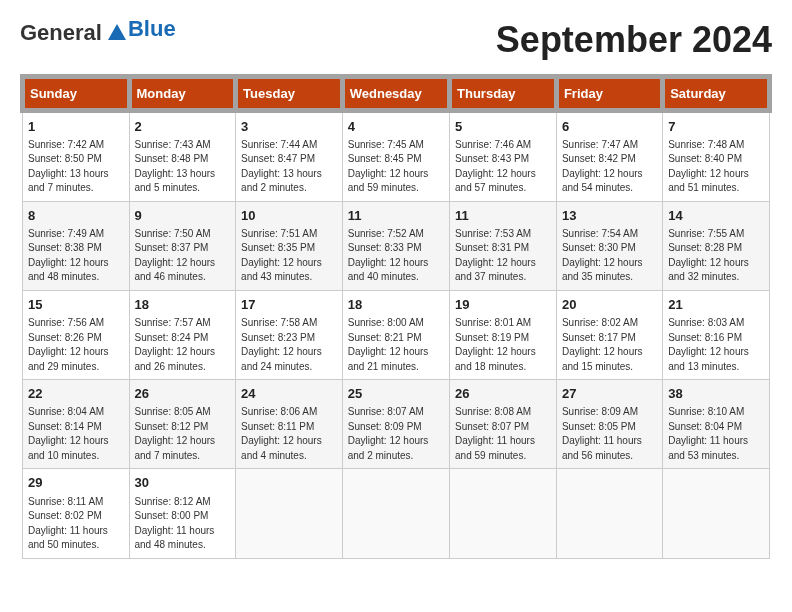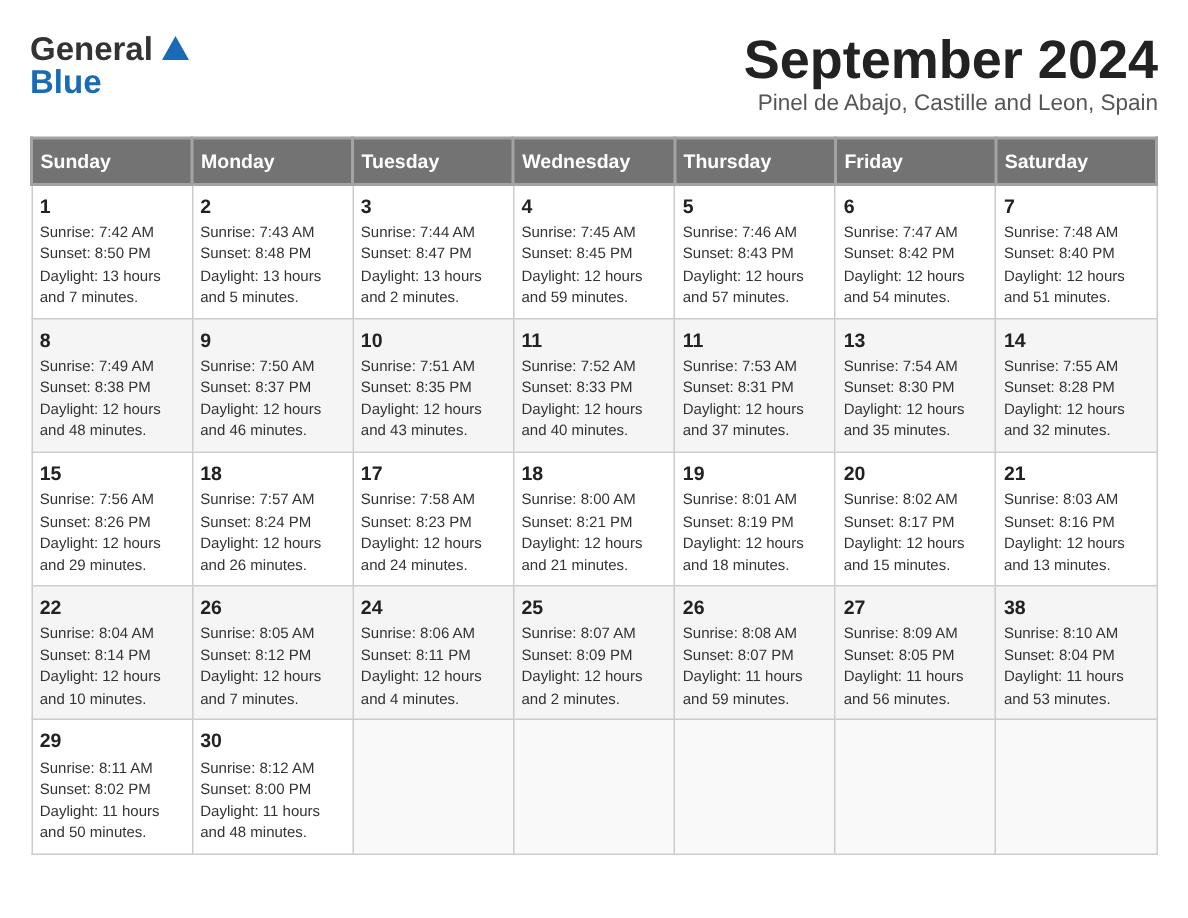--- a/index.html
+++ b/index.html
@@ -11,21 +11,21 @@
       padding: 20px 20px 20px 20px;
     }
     .header-area {
       display: flex;
       justify-content: space-between;
       align-items: flex-start;
       margin-bottom: 14px;
     }
     .logo {
       display: flex;
-      flex-direction: column;
+      flex-direction: row;
       align-items: flex-start;
     }
     .title-area {
       text-align: right;
     }
     .month-title {
       font-size: 36px;
       font-weight: bold;
       color: #222;
       line-height: 1.1;
@@ -33,27 +33,27 @@
     .location-title {
       font-size: 15px;
       color: #555;
     }
     .calendar-table {
       width: 100%;
       border-collapse: collapse;
       font-size: 10.5px;
     }
     .calendar-table th {
-      background-color: #737373;
+      background-color: #c2410c;
       color: #fff;
       padding: 7px 5px;
       text-align: left;
       font-size: 13px;
       font-weight: bold;
-      border: 2px solid #a3a3a3;
+      border: 5px solid #a3a3a3;
     }
     .calendar-table td {
       vertical-align: top;
       padding: 5px 5px 5px 5px;
       border: 1px solid #ccc;
       width: 108px;
       min-height: 70px;
       background: #fff;
       line-height: 1.4;
       color: #333;
@@ -93,21 +93,20 @@
     <div class="logo-wrapper">
       <span style="font-size:22px;font-weight:bold;color:#333;">General</span>
       <svg width="22" height="22" viewBox="0 0 22 22">
         <polygon points="11,2 20,18 2,18" fill="#1a6bb5"></polygon>
       </svg>
     </div>
     <span style="font-size:22px;font-weight:bold;color:#1a6bb5;margin-top:-4px;text-align:right;">Blue</span>
   </div>
   <div class="title-area">
     <div class="month-title">September 2024</div>
-    <div class="location-title">Pinel de Abajo, Castille and Leon, Spain</div>
   </div>
 </div>
 
 <table class="calendar-table">
   <thead>
     <tr>
     <th>Sunday</th>
         <th>Monday</th>
         <th>Tuesday</th>
         <th>Wednesday</th>

